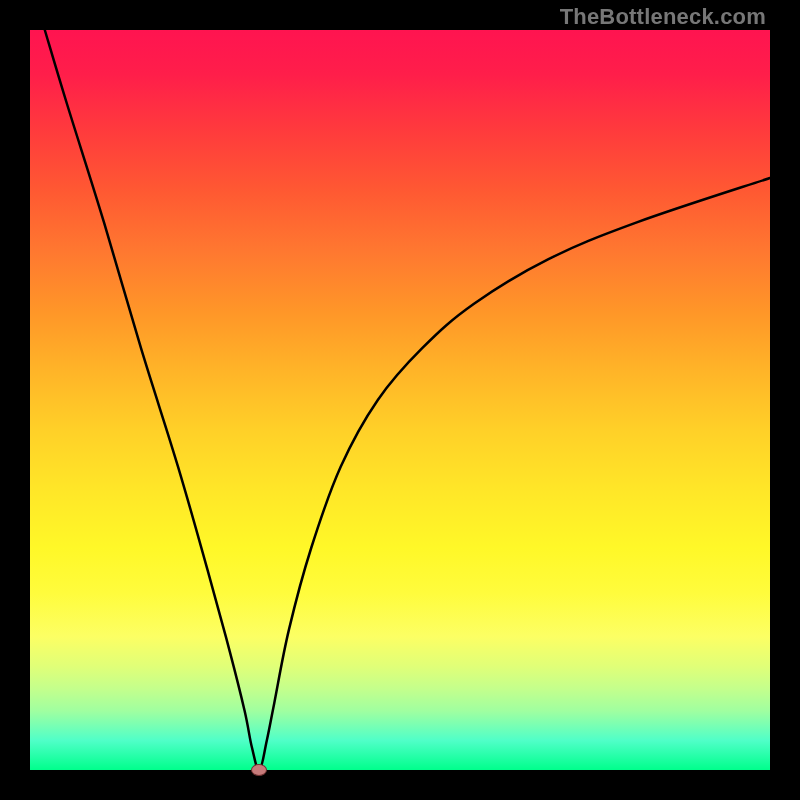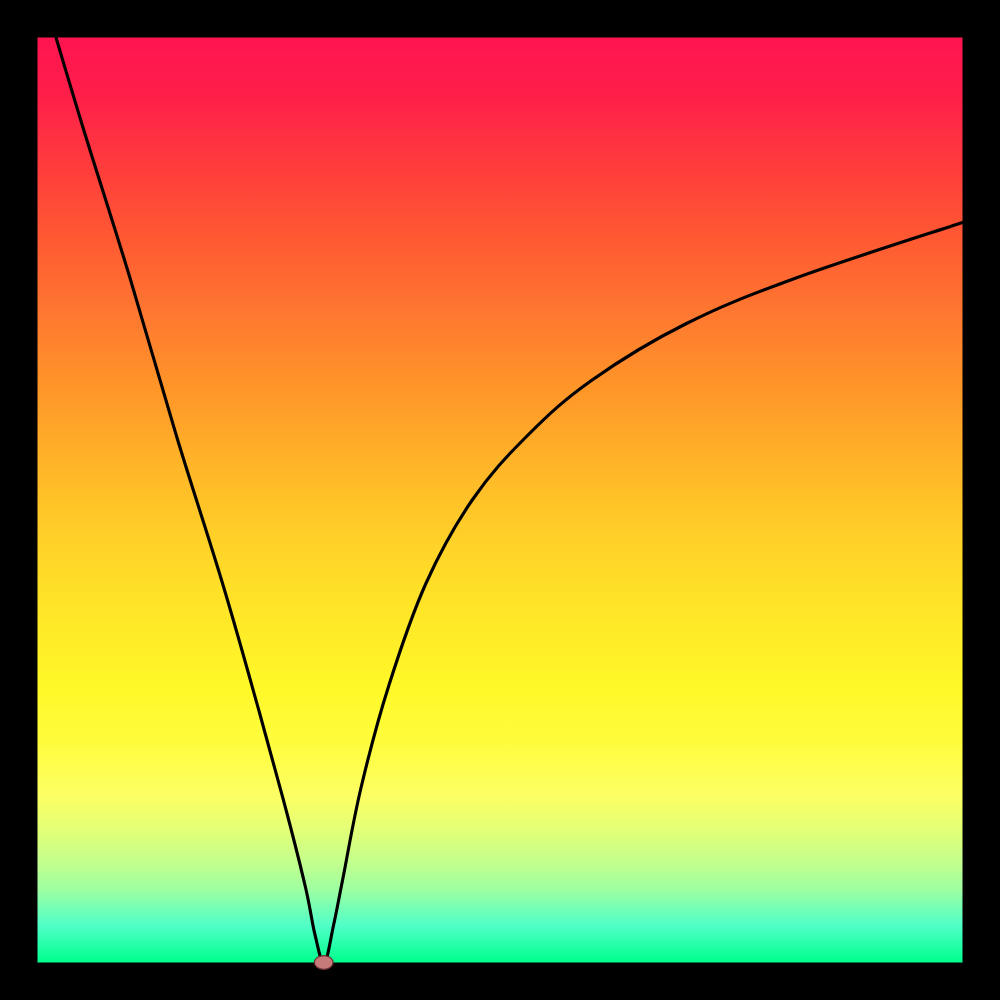--- a/index.html
+++ b/index.html
@@ -68,13 +68,14 @@
 </head>
 <body>
 
 <div class="frame">
   <div class="plot-area">
     <svg class="curve" viewBox="0 0 740 740" preserveAspectRatio="none">
       <path d="M 14.80 0.00 C 18.80 13.32, 26.34 39.37, 37.00 74.00 C 47.66 108.63, 60.68 148.44, 74.00 192.40 C 87.32 236.36, 97.68 274.24, 111.00 318.20 C 124.32 362.16, 136.01 396.64, 148.00 436.60 C 159.99 476.56, 168.28 506.90, 177.60 540.20 C 186.92 573.50, 193.14 596.29, 199.80 621.60 C 206.46 646.91, 210.60 663.48, 214.60 680.80 C 218.60 698.12, 219.34 707.14, 222.00 717.80 C 224.66 728.46, 226.74 741.33, 229.40 740.00 C 232.06 738.67, 234.14 722.39, 236.80 710.40 C 239.46 698.41, 240.20 693.38, 244.20 673.40 C 248.20 653.42, 252.34 627.37, 259.00 599.40 C 265.66 571.43, 271.88 547.30, 281.20 518.00 C 290.52 488.70, 298.81 463.24, 310.80 436.60 C 322.79 409.96, 333.15 391.31, 347.80 370.00 C 362.45 348.69, 374.88 335.52, 392.20 318.20 C 409.52 300.88, 421.36 289.78, 444.00 273.80 C 466.64 257.82, 488.70 244.05, 518.00 229.40 C 547.30 214.75, 566.84 207.05, 606.80 192.40 C 646.76 177.75, 716.02 155.99, 740.00 148.00" fill="none" stroke="#000000" stroke-width="2.5" stroke-linecap="round"></path>
     </svg>
     <div class="marker" style="left: 229.4px; top: 740px;"></div>
   </div>
+  <div class="watermark">TheBottleneck.com</div>
 </div>
 
 </body></html>

